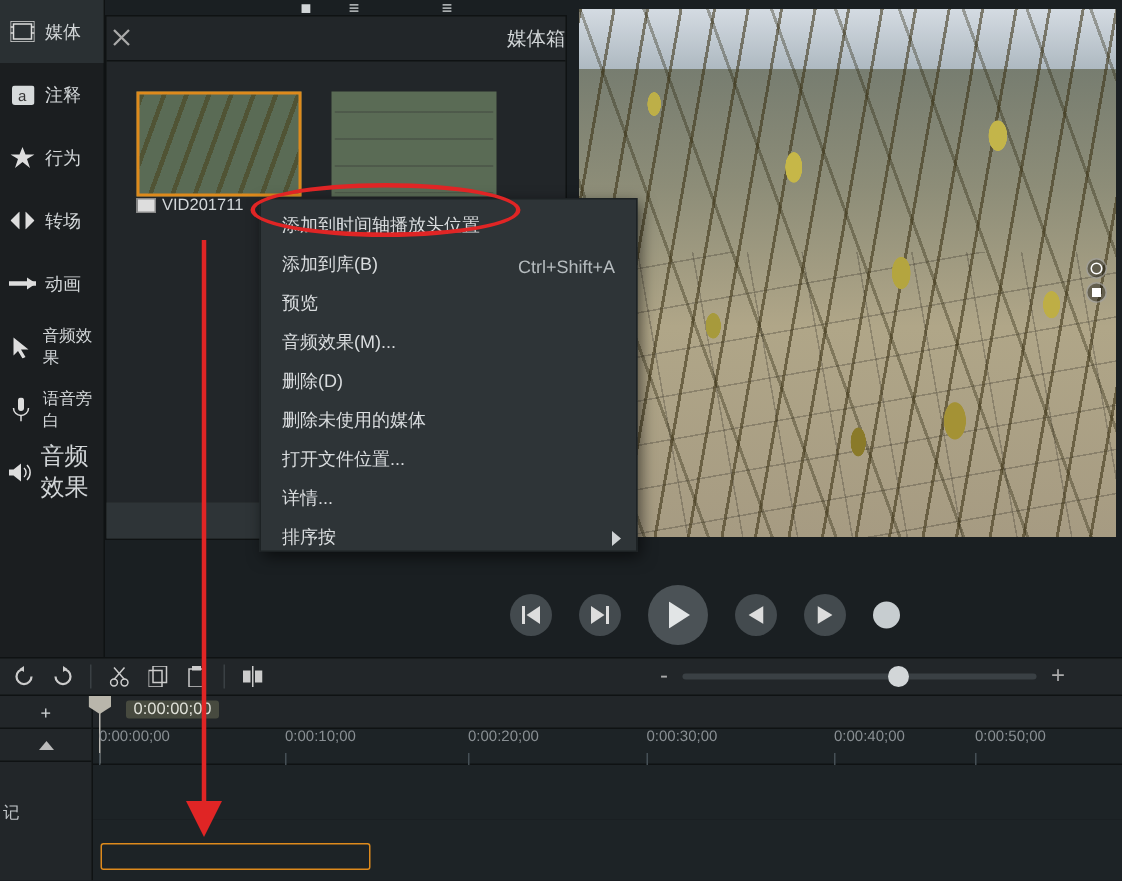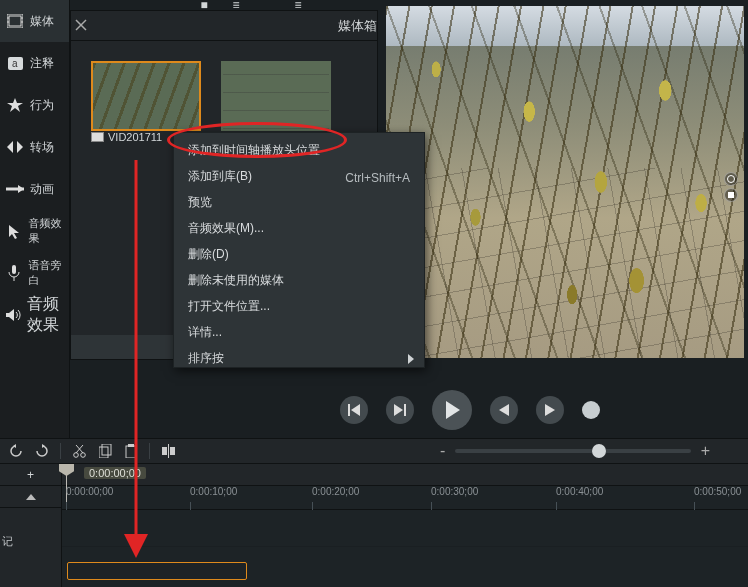--- a/index.html
+++ b/index.html
@@ -426,18 +426,18 @@
   <div class="tl-time">
     <div class="playhead"></div>
     <div class="curtime">0:00:00;00</div>
   </div>
   <div class="tl-ruler">
     <span class="tick" style="left:4px">0:00:00;00</span>
     <span class="tick" style="left:128px">0:00:10;00</span>
     <span class="tick" style="left:250px">0:00:20;00</span>
     <span class="tick" style="left:369px">0:00:30;00</span>
     <span class="tick" style="left:494px">0:00:40;00</span>
-    <span class="tick" style="left:632px">0:00:50;00</span>
+    <span class="tick" style="left:588px">0:00:50;00</span>
   </div>
   <div class="tl-tracks">
     <div class="clip-placeholder"></div>
   </div>
 </div>
 
 </body></html>

